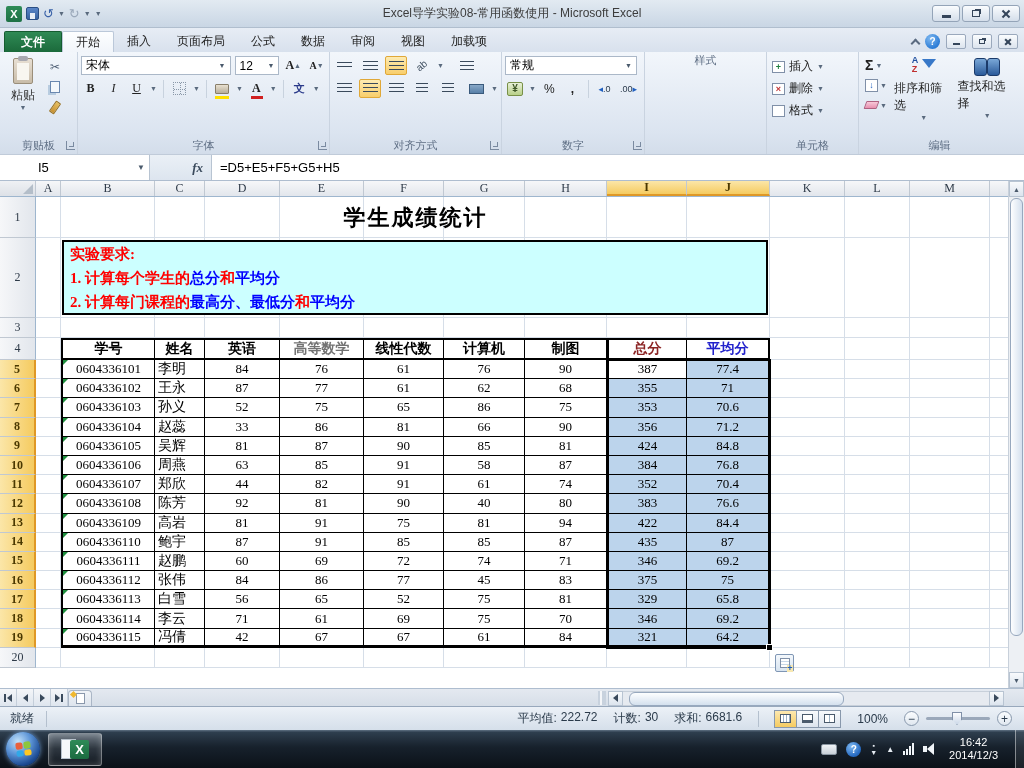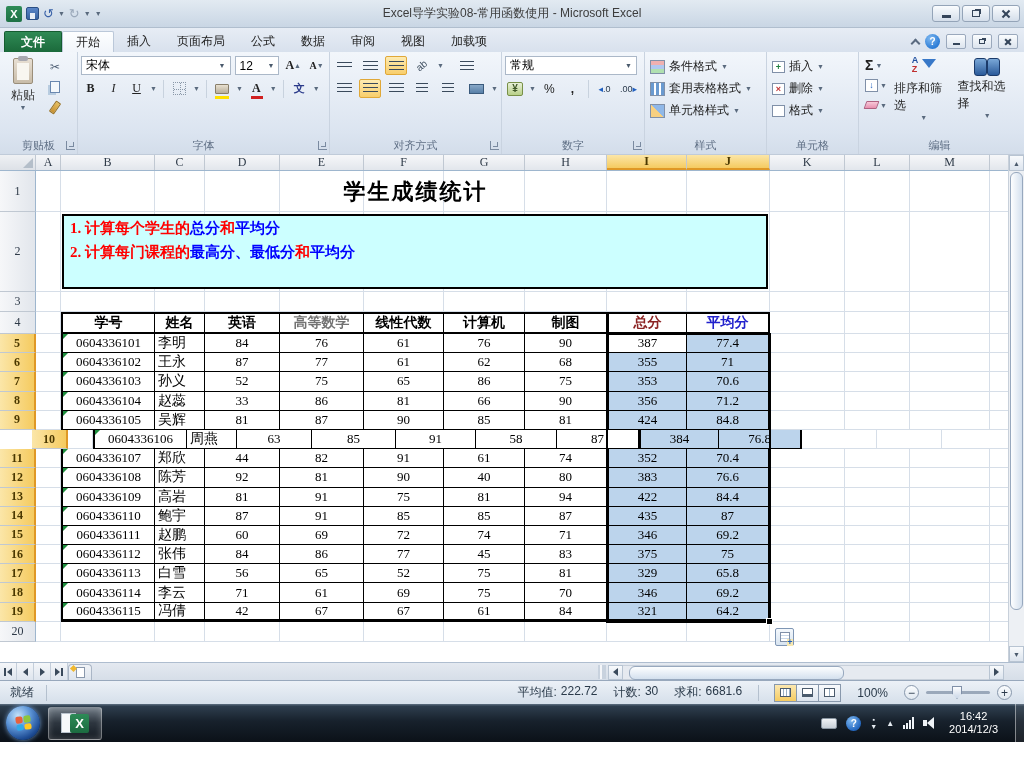--- a/index.html
+++ b/index.html
@@ -413,37 +413,20 @@
                 <span style="color:#2060C0">▸</span>
               </div>
           </div>
         </div>
       </div>
       <div class="rlabel">数字</div>
       <div class="launcher"></div>
     </div>
 
     <div class="rgroup" style="width:122px">
-      <div class="rbody" style="flex-direction:column;gap:1px;">
-        <div class="stybtn">
-            <div class="sty-ico cf"></div>
-            <span>条件格式</span>
-            <span class="ddm">▼</span>
-          </div>
-        <div class="stybtn">
-            <div class="sty-ico tf"></div>
-            <span>套用表格格式</span>
-            <span class="ddm">▼</span>
-          </div>
-        <div class="stybtn">
-            <div class="sty-ico cs"></div>
-            <span>单元格样式</span>
-            <span class="ddm">▼</span>
-          </div>
-      </div>
       <div class="rlabel">样式</div>
     </div>
 
     <div class="rgroup" style="width:92px">
       <div class="rbody" style="flex-direction:column;gap:1px;">
         <div class="stybtn">
             <div class="cell-ico ins">+</div>
             <span>插入</span>
             <span class="ddm">▼</span>
           </div>
@@ -489,20 +472,32 @@
         <div class="vbig">
           <div class="binoc"></div>
           <span class="blabel">查找和选择</span>
             <span class="ddm">▼</span>
         </div>
       </div>
       <div class="rlabel">编辑</div>
     </div>
   </div>
 
+  <div class="fbar">
+    <div class="namebox">
+        <span>I5</span>
+        <span class="nb-dd">▼</span>
+      </div>
+    <div class="fx-zone">
+        <span class="fx">fx</span>
+      </div>
+    <div class="finput">
+        <span>=D5+E5+F5+G5+H5</span>
+      </div>
+  </div>
 
   <div class="gridzone">
     <div class="gridmain">
       <div class="colhdr" id="col-headers">
           <div class="ch corner" style="width: 36px;"></div>
           <div class="ch" style="width: 25px;">A</div>
           <div class="ch" style="width: 94px;">B</div>
           <div class="ch" style="width: 50px;">C</div>
           <div class="ch" style="width: 75px;">D</div>
           <div class="ch" style="width: 84px;">E</div>
@@ -664,21 +659,21 @@
               <div class="c tb" style="width: 80px; flex: 0 0 80px;">90</div>
               <div class="c tb" style="width: 81px; flex: 0 0 81px;">85</div>
               <div class="c tb" style="width: 82px; flex: 0 0 82px;">81</div>
               <div class="c tb bl2 fillsel" style="width: 80px; flex: 0 0 80px;">424</div>
               <div class="c tb br2 fillsel" style="width: 83px; flex: 0 0 83px;">84.8</div>
               <div class="c" style="width: 75px; flex: 0 0 75px;"></div>
               <div class="c" style="width: 65px; flex: 0 0 65px;"></div>
               <div class="c" style="width: 80px; flex: 0 0 80px;"></div>
               <div class="c" style="width: 18px; flex: 0 0 18px; border-right: none;"></div>
             </div>
-            <div class="grow" style="height: 19.2px; margin-left: 32px;">
+            <div class="grow" style="height: 19.2px;">
               <div class="rn sel">10</div>
               <div class="c" style="width: 25px; flex: 0 0 25px;"></div>
               <div class="c tb idc bl2" style="width: 94px; flex: 0 0 94px;">0604336106</div>
               <div class="c tb namec" style="width: 50px; flex: 0 0 50px;">周燕</div>
               <div class="c tb" style="width: 75px; flex: 0 0 75px;">63</div>
               <div class="c tb" style="width: 84px; flex: 0 0 84px;">85</div>
               <div class="c tb" style="width: 80px; flex: 0 0 80px;">91</div>
               <div class="c tb" style="width: 81px; flex: 0 0 81px;">58</div>
               <div class="c tb" style="width: 82px; flex: 0 0 82px;">87</div>
               <div class="c tb bl2 fillsel" style="width: 80px; flex: 0 0 80px;">384</div>
@@ -854,20 +849,21 @@
               <div class="c" style="width: 80px; flex: 0 0 80px;"></div>
               <div class="c" style="width: 83px; flex: 0 0 83px;"></div>
               <div class="c" style="width: 75px; flex: 0 0 75px;"></div>
               <div class="c" style="width: 65px; flex: 0 0 65px;"></div>
               <div class="c" style="width: 80px; flex: 0 0 80px;"></div>
               <div class="c" style="width: 18px; flex: 0 0 18px; border-right: none;"></div>
             </div>
           </div>
         <div id="sheet-title">学生成绩统计</div>
         <div id="req-box">
+            <div class="line"><span class="seg red">实验要求:</span></div>
             <div class="line"><span class="seg red">1. 计算每个学生的</span><span class="seg blue">总分</span><span class="seg red">和</span><span class="seg blue">平均分</span></div>
             <div class="line"><span class="seg red">2. 计算每门课程的</span><span class="seg blue">最高分、最低分</span><span class="seg red">和</span><span class="seg blue">平均分</span></div>
           </div>
         <div id="sel-overlay"></div>
         <div id="autofill-btn">
             <div class="af-ico"></div>
           </div>
       </div>
     </div>
     <div class="vscroll">

